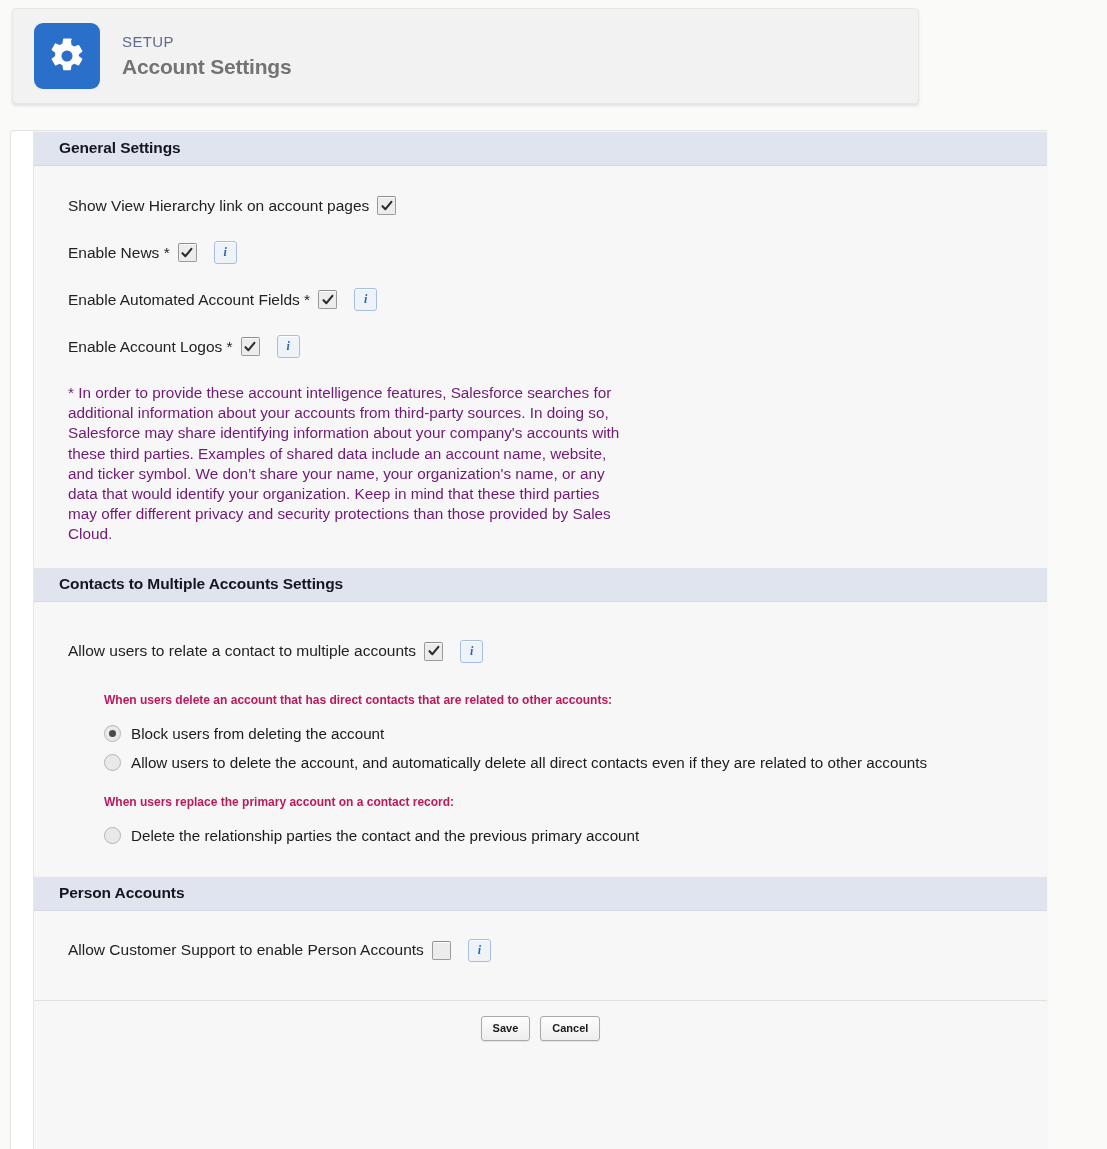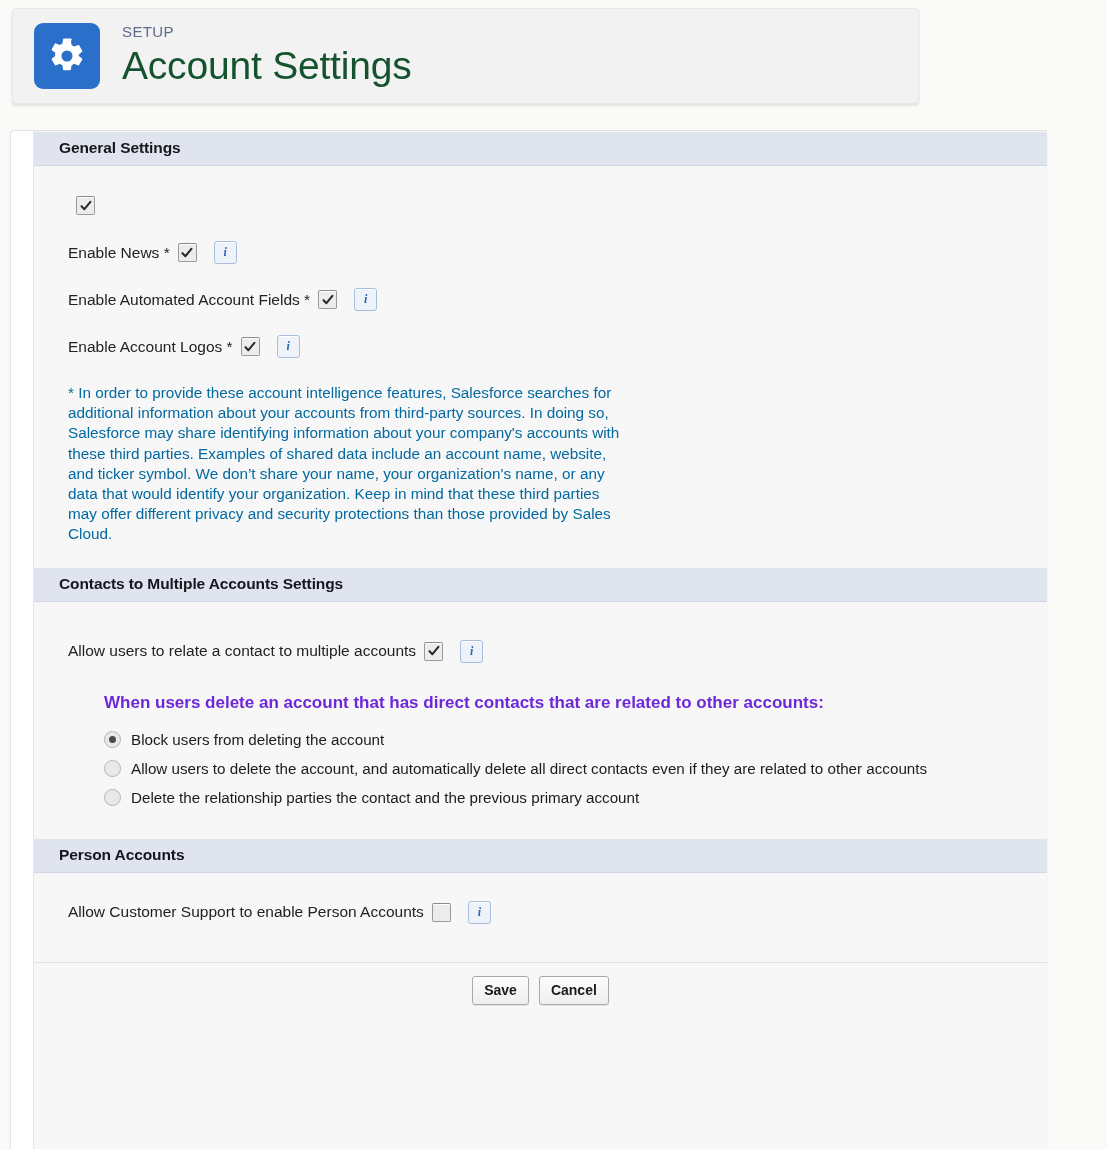--- a/index.html
+++ b/index.html
@@ -49,23 +49,23 @@
     justify-content: center;
   }
   .setup-eyebrow {
     font-size: 15px;
     color: #5e6a8c;
     letter-spacing: 0.4px;
     line-height: 1.1;
     margin-bottom: 4px;
   }
   .setup-title {
-    font-size: 39px;
-    font-weight: normal;
-    color: #14532d;
+    font-size: 21px;
+    font-weight: bold;
+    color: #737373;
     line-height: 1.1;
     letter-spacing: -0.2px;
   }
 
   
   .panel {
     position: absolute;
     left: 10px;
     top: 130px;
     width: 1037px;
@@ -152,29 +152,29 @@
     flex: none;
     box-shadow: inset 0 1px 0 #ffffff;
   }
 
   
   .footnote {
     padding: 13px 0 22px 34px;
     width: 560px;
     font-size: 15.3px;
     line-height: 20.2px;
-    color: #0369a1;
+    color: #701a75;
   }
 
   
   .radio-group { padding-left: 70px; }
   .radio-question {
-    font-size: 17px;
-    font-weight: bold;
-    color: #6d28d9;
+    font-size: 12px;
+    font-weight: bold;
+    color: #be185d;
     padding: 18px 0 12px 0;
   }
   .radio-row {
     display: flex;
     align-items: center;
     height: 29px;
     font-size: 15.2px;
     color: #1b1b1b;
   }
   .radio {
@@ -204,21 +204,21 @@
     border-top: 1px solid #e0e0de;
     background: #f7f7f7;
     height: 56px;
     display: flex;
     align-items: center;
     justify-content: center;
     margin-top: 0;
   }
   .btn {
     font-family: "Liberation Sans", sans-serif;
-    font-size: 14px;
+    font-size: 11px;
     font-weight: bold;
     color: #1a1a1a;
     background: linear-gradient(#fdfdfd, #eeeeee);
     border: 1px solid #a9a9a9;
     border-radius: 3px;
     padding: 5px 11px 6px 11px;
     margin: 0 5px;
     cursor: pointer;
     box-shadow: 0 1px 1px rgba(0,0,0,0.08);
   }
@@ -239,20 +239,21 @@
 </div>
 
 <div class="panel">
   <div class="panel-inner">
 
     <div class="section-bar">General Settings</div>
     <div class="section-body">
       <div class="spacer-sm"></div>
 
       <div class="setting-row">
+        <span class="label">Show View Hierarchy link on account pages</span>
         <span class="cbx">
           <svg width="12" height="12" viewBox="0 0 12 12">
               <path d="M1.5 6.2 L4.4 9.2 L10.4 1.9" stroke="#2b2b2b" stroke-width="2.1" fill="none" stroke-linecap="round" stroke-linejoin="round"></path>
             </svg>
         </span>
       </div>
 
       <div class="setting-row">
         <span class="label">Enable News *</span>
         <span class="cbx">
@@ -308,20 +309,21 @@
             </span>
           <span>Block users from deleting the account</span>
         </div>
         <div class="radio-row">
           <span class="radio off"></span>
           <span>Allow users to delete the account, and automatically delete all direct contacts even if they are related to other accounts</span>
         </div>
       </div>
 
       <div class="radio-group">
+        <div class="radio-question">When users replace the primary account on a contact record:</div>
         <div class="radio-row">
           <span class="radio off"></span>
           <span>Delete the relationship parties the contact and the previous primary account</span>
         </div>
       </div>
 
       <div class="spacer-md"></div>
     </div>
 
     <div class="section-bar">Person Accounts</div>

